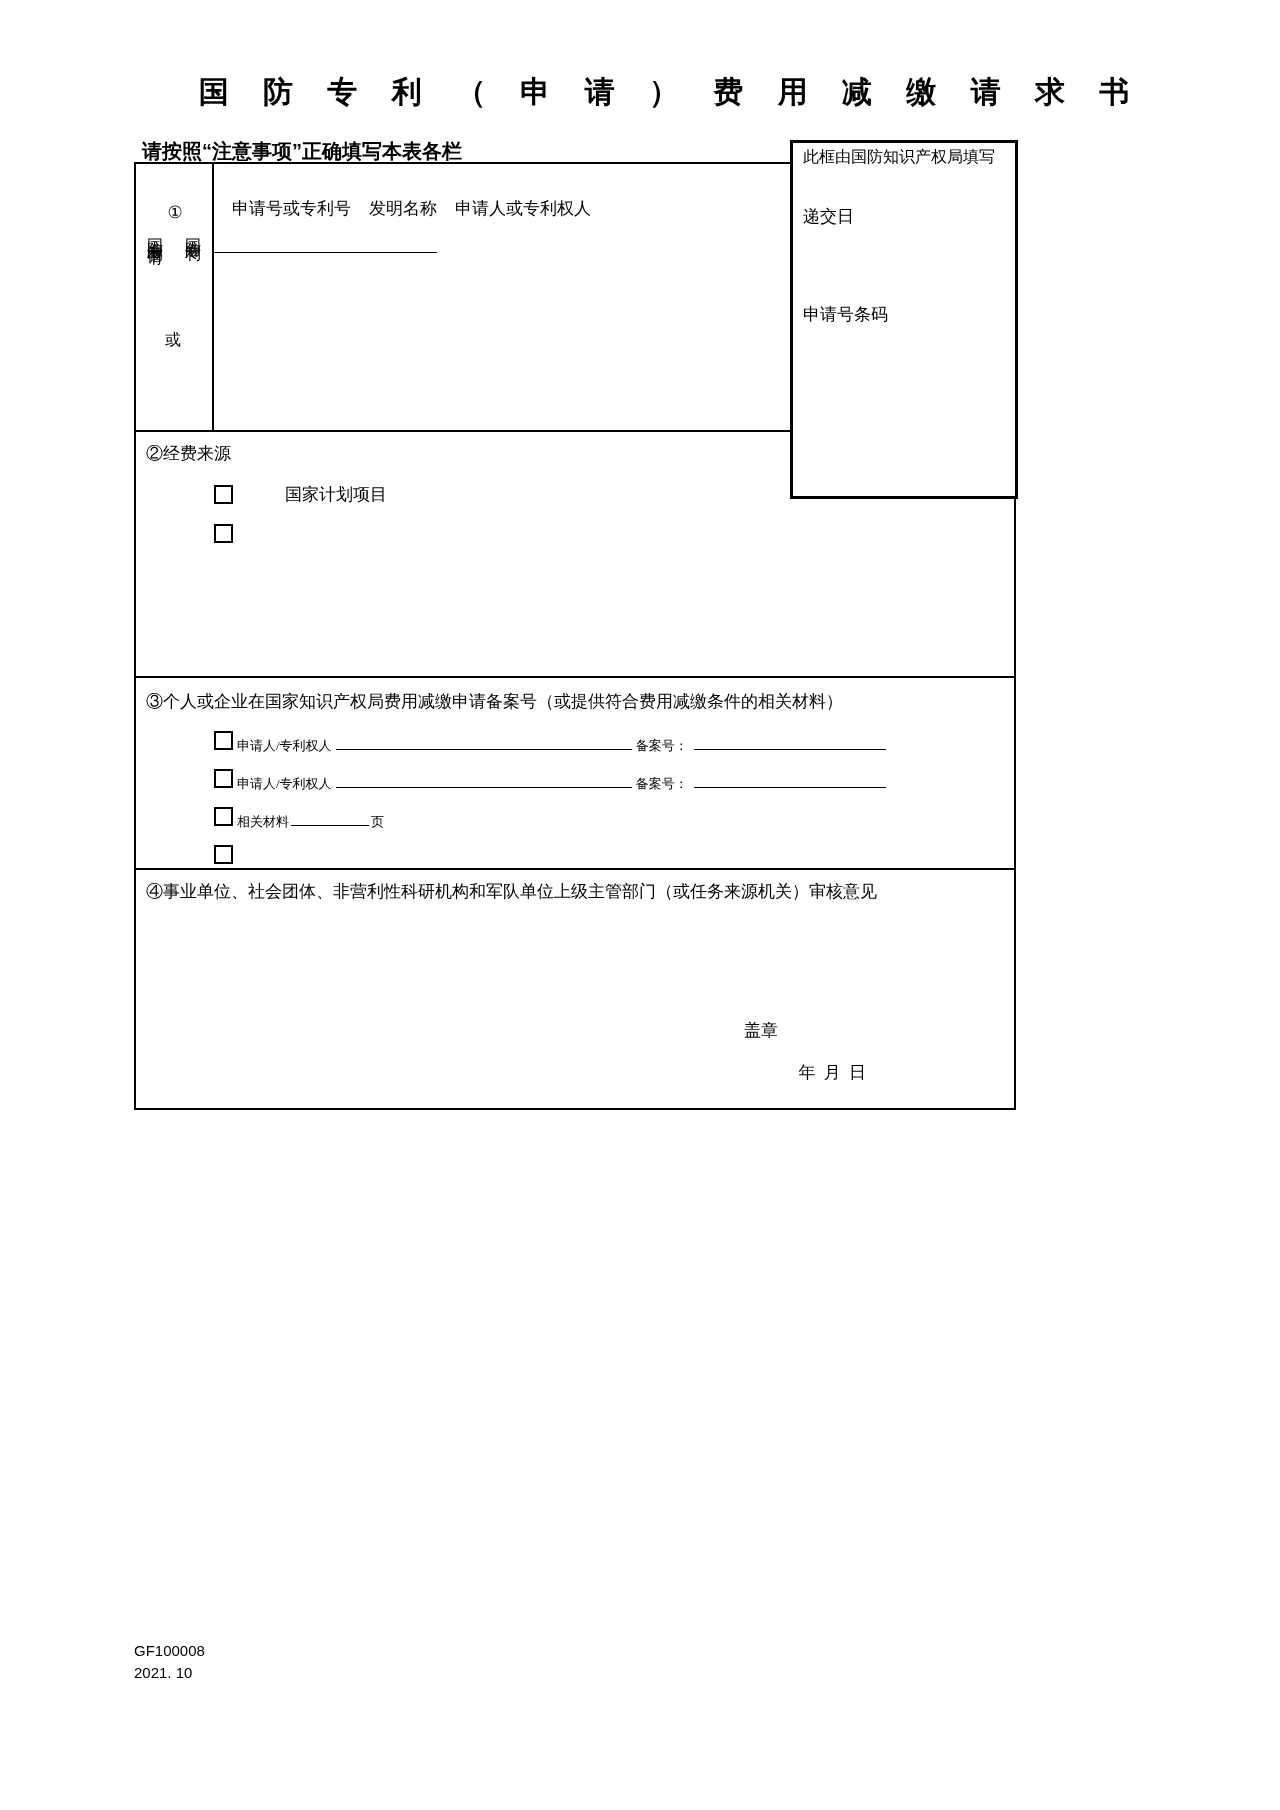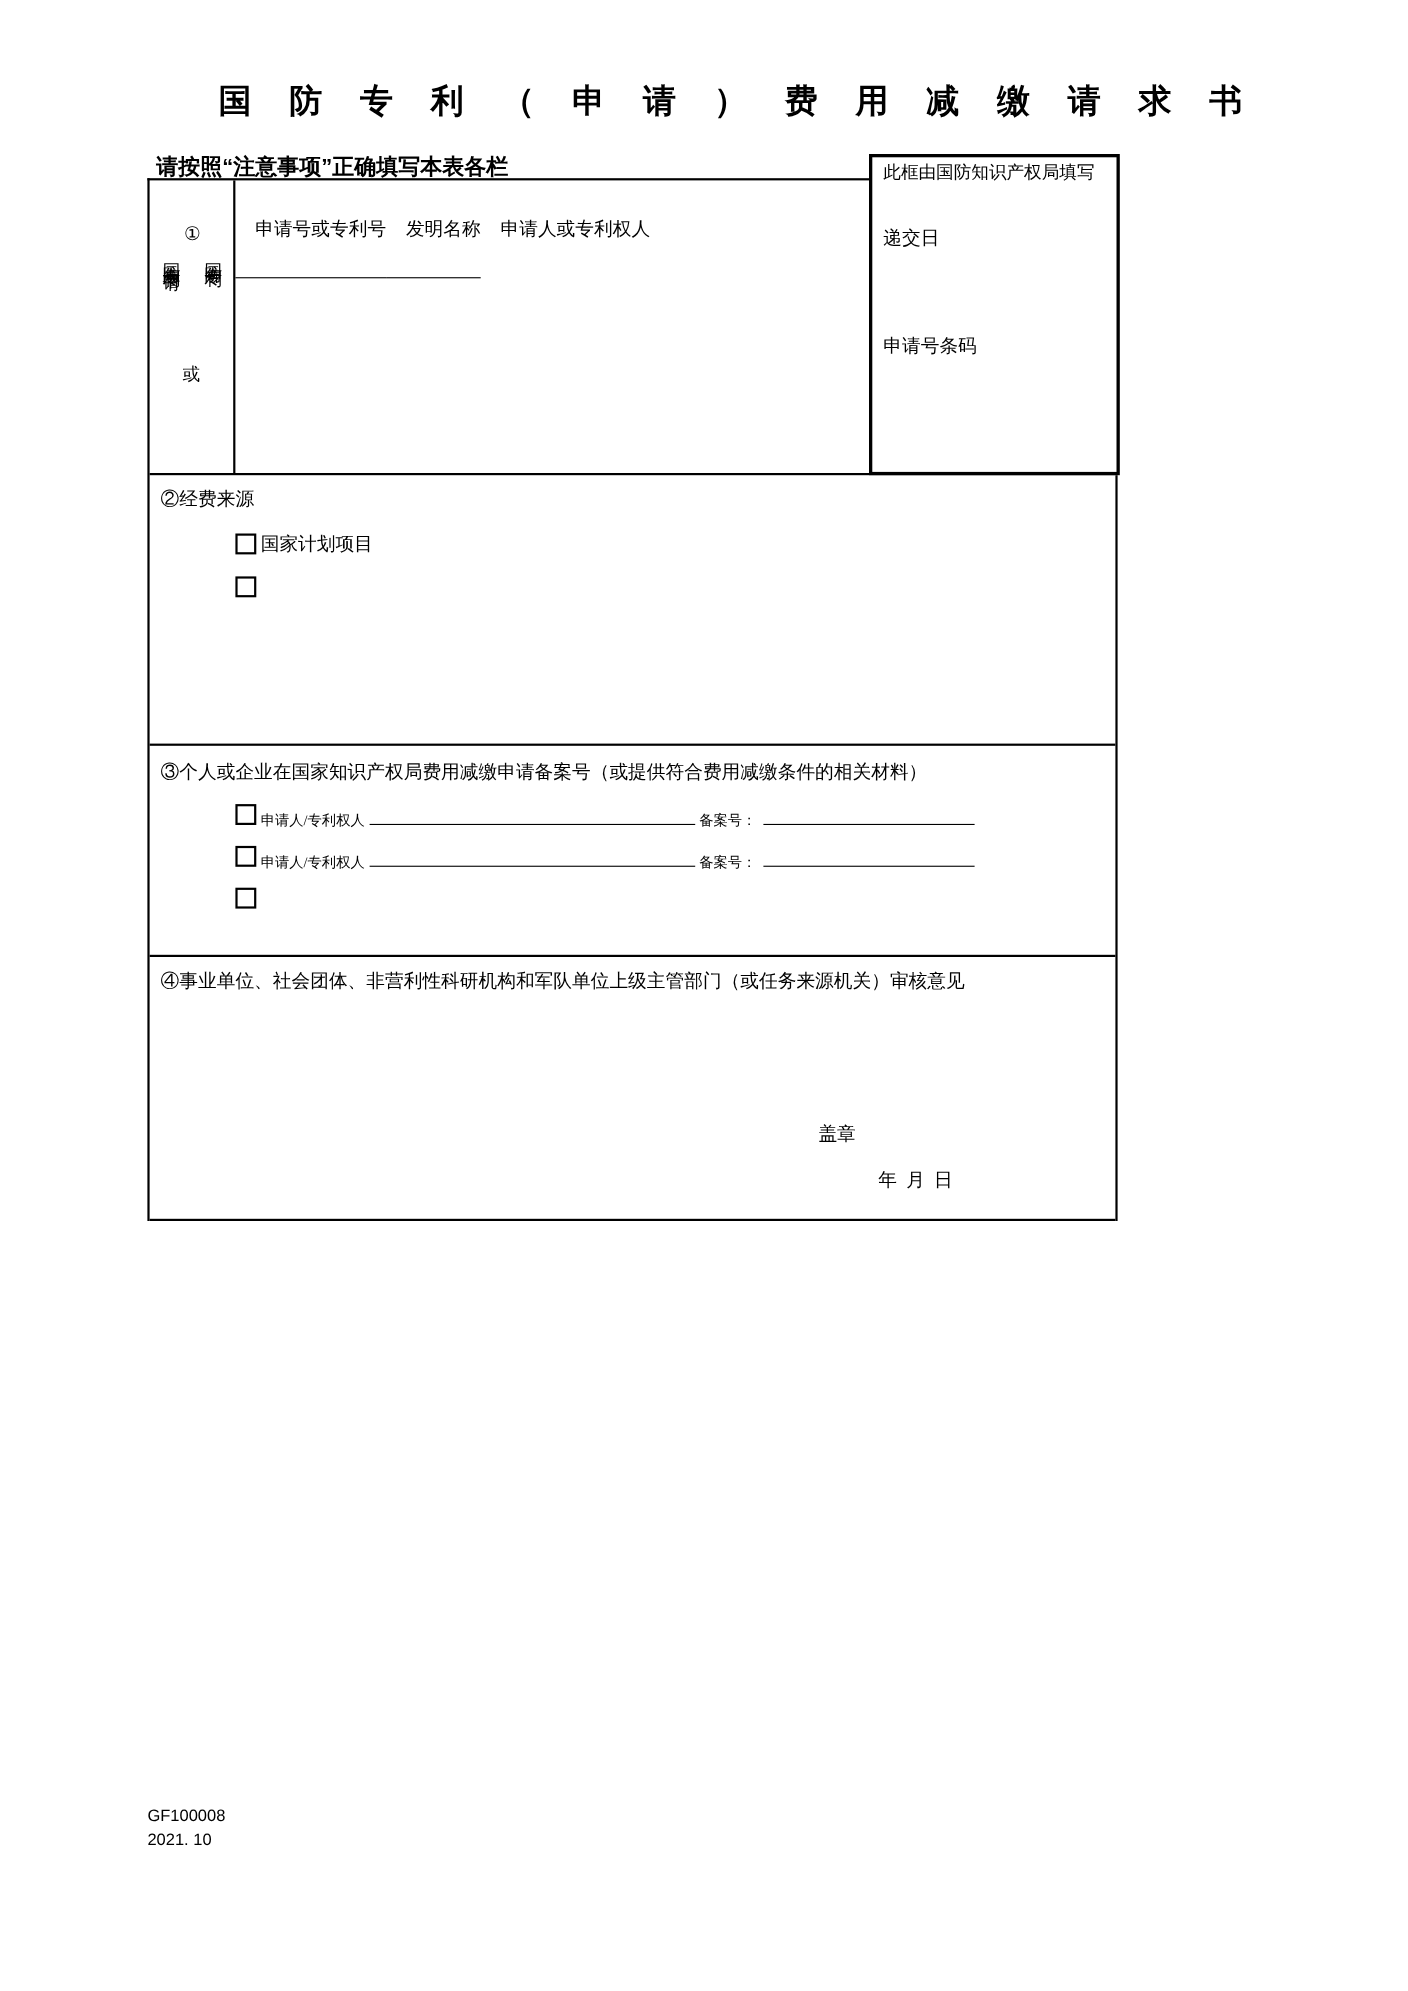--- a/index.html
+++ b/index.html
@@ -123,21 +123,21 @@
     font-size: 17px;
   }
   .sec1-row.last { border-bottom: none; }
 
   
   .official-box {
     position: absolute;
     left: 654px;
     top: -24px;
     width: 228px;
-    height: 292px;
+    height: 359px;
     border: 3px solid #000;
     box-sizing: border-box;
     background: #fff;
     z-index: 5;
   }
   .official-head {
     position: absolute;
     left: 10px;
     top: 4px;
     font-size: 16px;
@@ -166,20 +166,21 @@
   }
   .sec-title {
     font-size: 17px;
     margin-bottom: 18px;
   }
   .cb-row {
     display: flex;
     align-items: center;
     margin: 0 0 18px 68px;
     font-size: 17px;
+    gap: 48px;
   }
   .cbox {
     display: inline-block;
     width: 19px;
     height: 19px;
     border: 2px solid #000;
     box-sizing: border-box;
     margin-right: 4px;
     flex: 0 0 19px;
     background: #fff;
@@ -347,20 +348,26 @@
       </div>
 
       <div class="line-row">
         <span class="cbox"></span>
         <span>申请人/专利权人</span>
         <span class="ul-long"></span>
         <span>备案号：</span>
         <span class="ul-mid"></span>
       </div>
 
+      <div class="line-row">
+        <span class="cbox"></span>
+        <span>相关材料</span>
+        <span class="ul-short"></span>
+        <span>页</span>
+      </div>
 
       <div class="line-row cb-bare">
         <span class="cbox"></span>
         <span></span>
       </div>
     </div>
 
     <div class="sec4">
       <div class="sec-title">④事业单位、社会团体、非营利性科研机构和军队单位上级主管部门（或任务来源机关）审核意见</div>
       <div class="seal-text">盖章</div>

